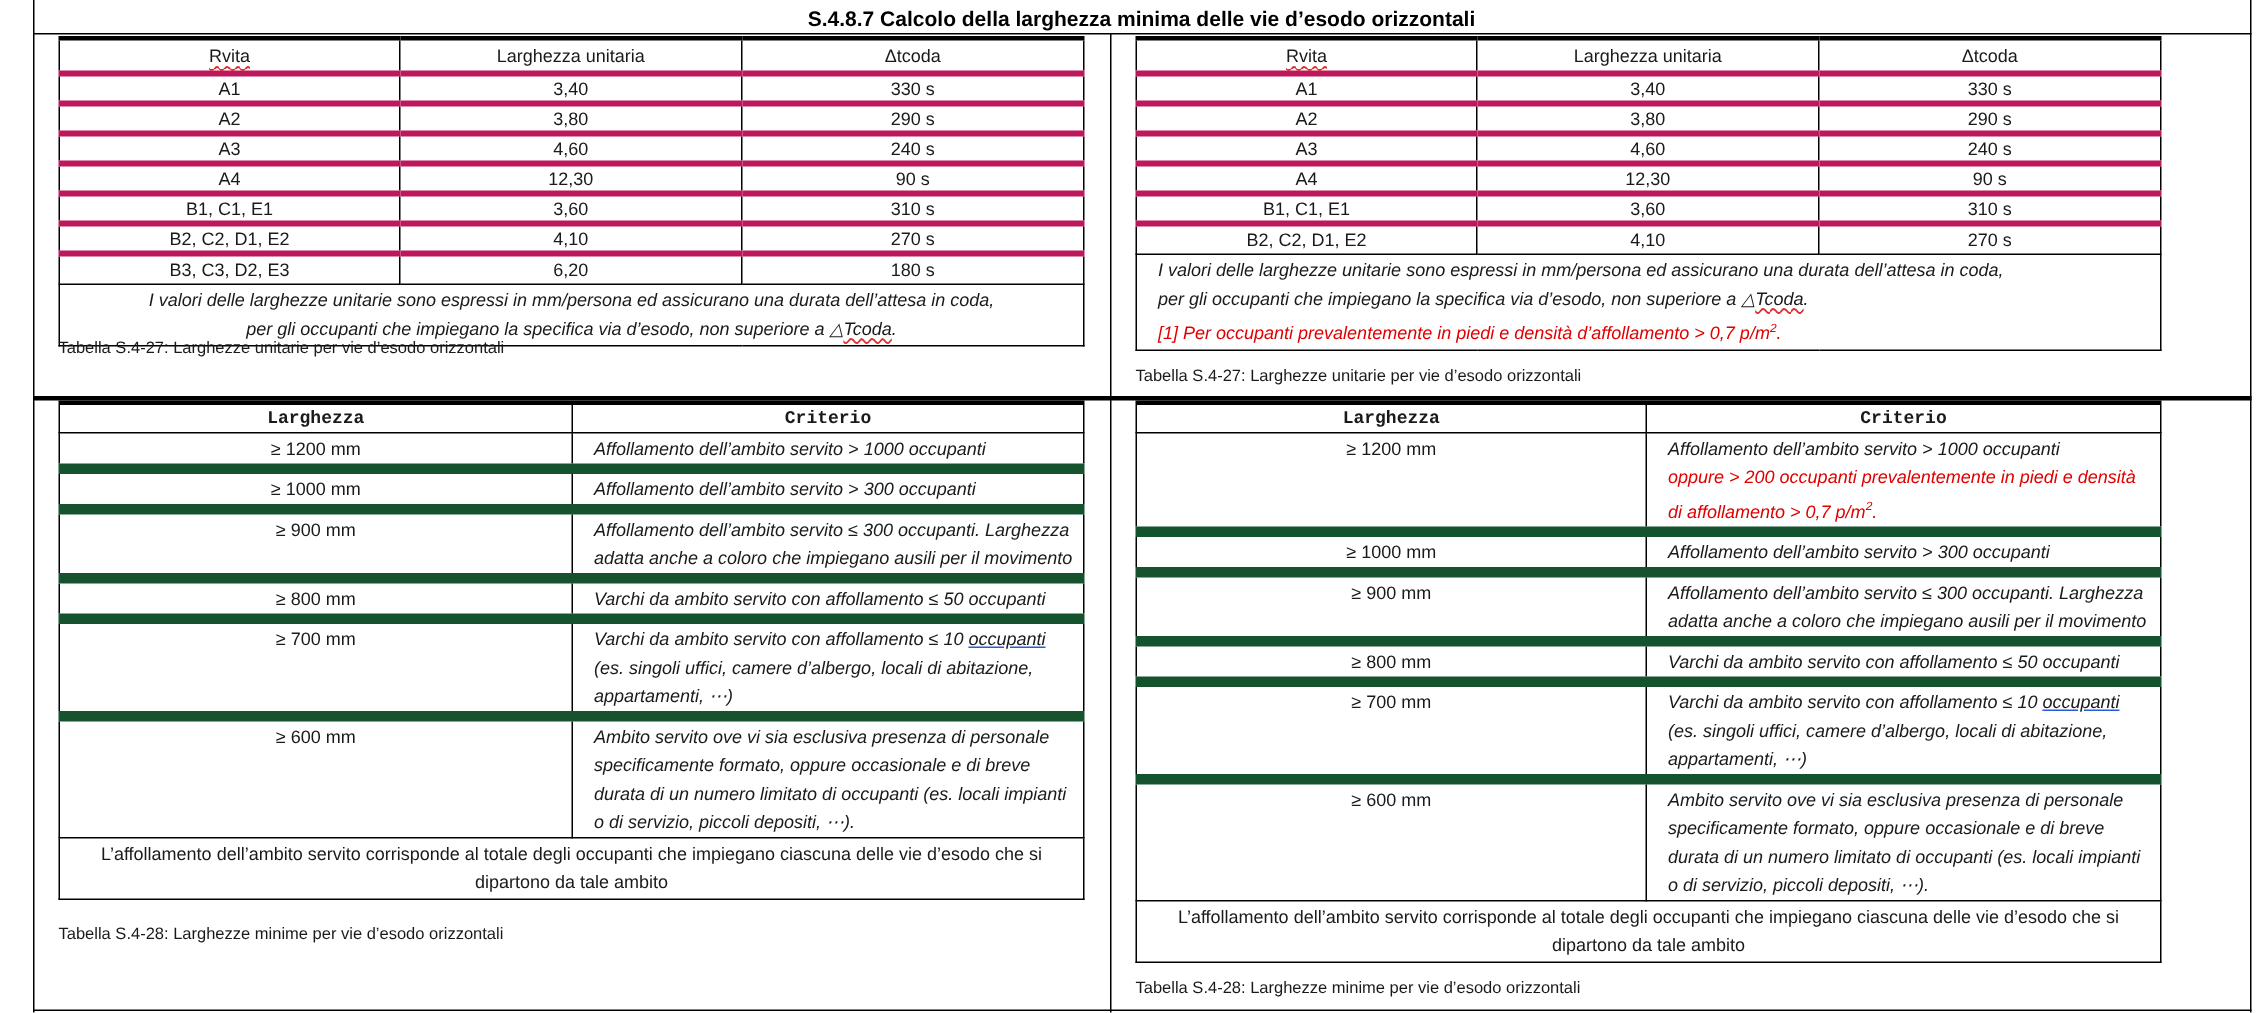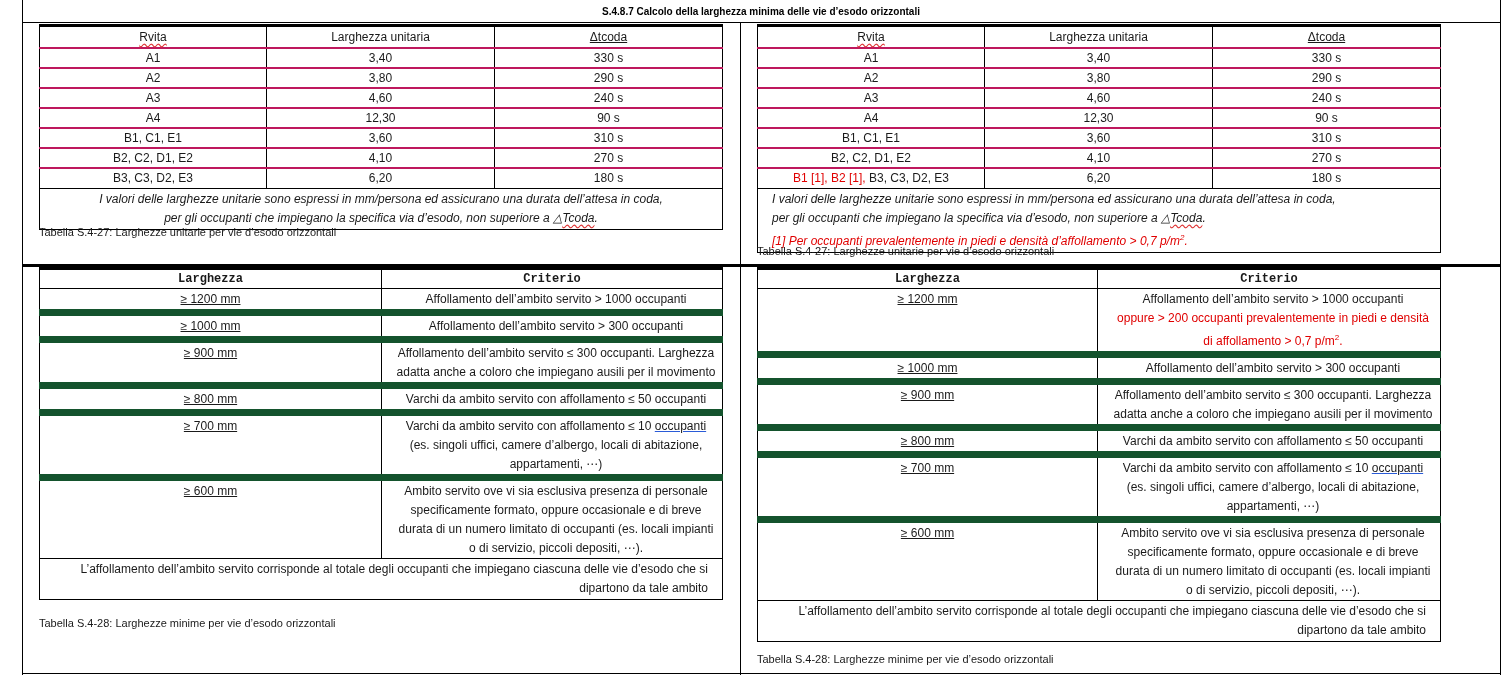--- a/index.html
+++ b/index.html
@@ -1,37 +1,37 @@
 <!DOCTYPE html>
 <html><head>
 <meta charset="utf-8">
 <style>
   html, body { margin:0; padding:0; background:#ffffff; }
   body { width:1512px; height:675px; position:relative; overflow:hidden;
          font-family:"Liberation Sans", sans-serif; color:#1a1a1a; }
   .frame-line { position:absolute; background:#000; }
   .title { position:absolute; left:22px; width:1478px; top:2px; height:20px;
-           text-align:center; font-weight:bold; font-size:10px; line-height:20px; color:#000; }
+           text-align:center; font-weight:bold; font-size:14px; line-height:20px; color:#000; }
   table { border-collapse:collapse; position:absolute; font-size:12px; color:#1a1a1a;padding-left:20px; }
   td, th { border:1px solid #000; padding:0; text-align:center; font-weight:normal; }
   .t27 tr { height:20px; }
-  .t27 tr.row-thick td { border-top:2px solid #be185d; }
+  .t27 tr.row-thick td { border-top:4px solid #be185d; }
   .t27 th { border-top:3px solid #000; height:20px; }
-  .t27 .c1 { width:226px; } .t27 .c2 { width:227px;margin-top:17px; } .t27 .c3 { width:227px;text-decoration:underline; }
+  .t27 .c1 { width:226px; } .t27 .c2 { width:227px;margin-top:17px; } .t27 .c3 { width:227px; }
   .note { text-align:center; line-height:19px; padding:1px 4px;font-style:italic; }
   .note.left { text-align:left; padding-left:14px; }
   .red { color:#e00000; }
   .sq { text-decoration: underline wavy #d33; text-underline-offset:2px; }
   .caption { position:absolute; font-size:11px; color:#1a1a1a; }
   .t28 th { height:18px; border-top:3px solid #000;font-family:Liberation Mono, monospace; }
   .t28 td { vertical-align:top; line-height:19px; }
   .t28 tr.thick td { border-top:7px solid #14532d; }
-  .t28 td.w { text-align:center; padding-top:1px;text-decoration:underline; }
-  .t28 td.crit { text-align:center; padding:1px 6px 0 14px; }
-  .t28 td.foot { text-align:right; padding:1px 14px; border-top:1px solid #000; }
+  .t28 td.w { text-align:center; padding-top:1px; }
+  .t28 td.crit { text-align:left; padding:1px 6px 0 14px;font-style:italic; }
+  .t28 td.foot { text-align:center; padding:1px 14px; border-top:1px solid #000; }
   .blue-ul { text-decoration: underline; text-decoration-color:#2a5bd7; }
   sup { font-size:8px; }
 </style>
 </head>
 <body>
 
 <div class="frame-line" style="left:22px;top:0;width:1px;height:675px;"></div>
 <div class="frame-line" style="left:1500px;top:0;width:1px;height:675px;"></div>
 <div class="frame-line" style="left:740px;top:22px;width:1px;height:653px;"></div>
 <div class="frame-line" style="left:22px;top:22px;width:1479px;height:1px;"></div>
@@ -130,25 +130,20 @@
         <td>3,60</td>
         <td>310 s</td>
       </tr>
       <tr class="row-thick">
         <td>B2, C2, D1, E2</td>
         <td>4,10</td>
         <td>270 s</td>
       </tr>
     </tbody>
   <tbody>
-      <tr class="row-thick">
-    <td><span class="red">B1 [1], B2 [1],</span><span> B3, C3, D2, E3</span></td>
-    <td>6,20</td>
-    <td>180 s</td>
-  </tr>
   <tr>
     <td colspan="3" class="note left">
       <div>I valori delle larghezze unitarie sono espressi in mm/persona ed assicurano una durata dell’attesa in coda,</div>
       <div><span>per gli occupanti che impiegano la specifica via d’esodo, non superiore a </span><span>△</span><span class="sq">Tcoda</span><span>.</span></div>
       <div class="red"><span>[1] Per occupanti prevalentemente in piedi e densità d’affollamento &gt; 0,7 p/m</span><sup>2</sup><span>.</span></div>
     </td>
   </tr>
 </tbody>
   </table>
 <div class="caption" style="left:757px;top:245px;">Tabella S.4-27: Larghezze unitarie per vie d’esodo orizzontali</div>

